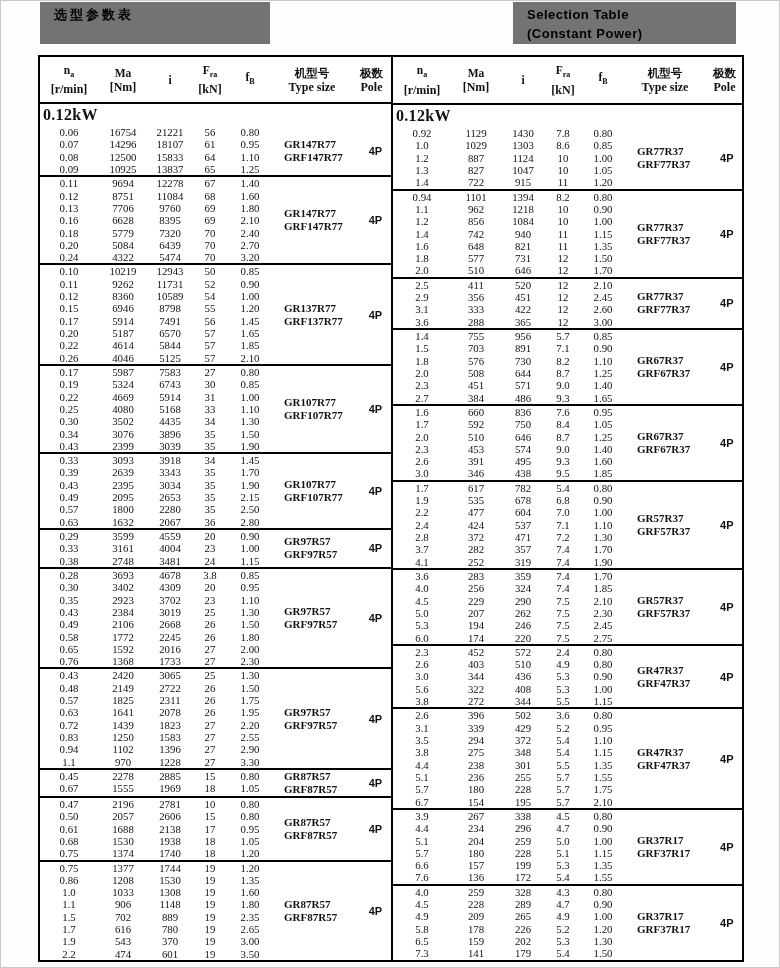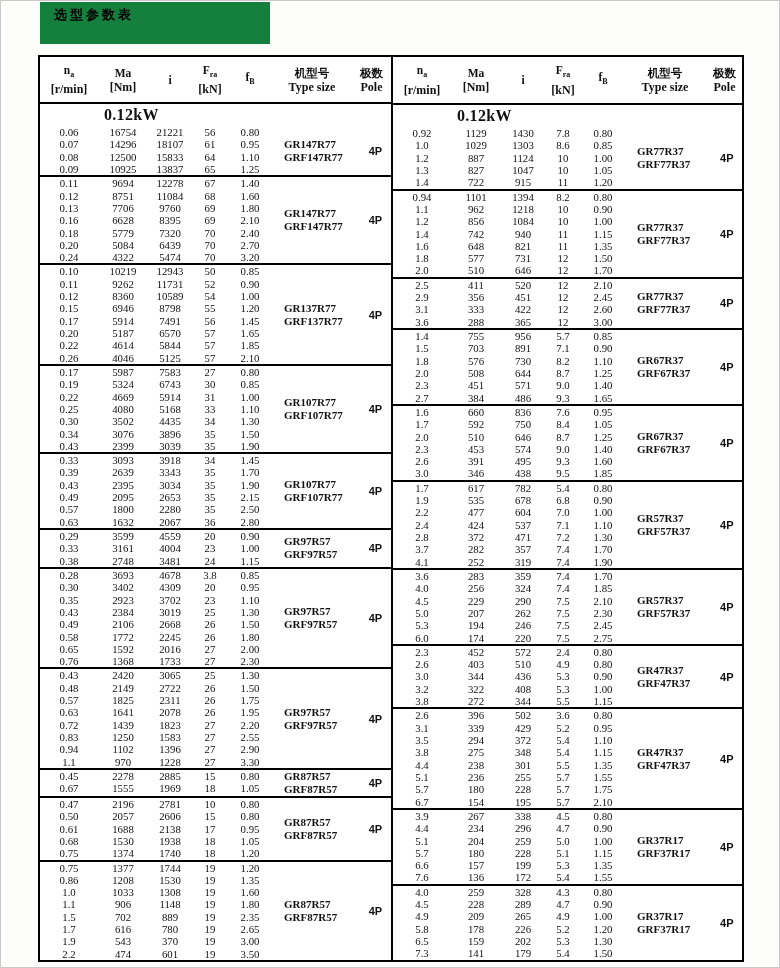--- a/index.html
+++ b/index.html
@@ -1,61 +1,65 @@
 <!DOCTYPE html>
 <html><head>
 <meta charset="utf-8">
 <style>
   html,body{margin:0;padding:0;background:#fff;}
   .page{position:relative;width:780px;height:968px;background:#fdfdfc;
         font-family:"Liberation Serif",serif;color:#111;overflow:hidden;
         box-shadow:inset 0 0 0 1px #c9c9c9;}
   
-  .title-box{position:absolute;top:2px;height:42px;background:#15803d;
+  .title-box{position:absolute;top:2px;height:42px;background:#737373;
              box-sizing:border-box;padding:3px 0 0 14px;
              font-family:"Liberation Sans",sans-serif;font-weight:bold;
              font-size:13px;line-height:19px;color:#000;}
   .title-left{left:40px;width:230px;letter-spacing:3px;}
   .title-left .l2{letter-spacing:1px;}
   .title-right{left:513px;width:223px;letter-spacing:0.5px;}
   
   .seltable{position:absolute;left:38px;top:55px;width:706px;height:907px;
             border:2px solid #000;box-sizing:border-box;display:flex;background:#fff;justify-content:flex-end;}
   .half{width:351px;box-sizing:border-box;display:flex;flex-direction:column;}
   .half.right{border-left:2px solid #000;width:351px;}
   
   .thead{height:46px;border-bottom:2.5px solid #000;display:grid;
          grid-template-columns:58px 50px 44px 36px 44px 80px 39px;
          font-weight:bold;font-size:11.5px;text-align:center;}
   .th{display:flex;flex-direction:column;justify-content:center;line-height:14px;}
   .th sub{font-size:8px;}
   .unit{font-size:12px;}
   
   .power{height:22px;font-weight:bold;font-size:16px;line-height:21px;
-         padding-left:16px;letter-spacing:0.3px;margin-left:48px;}
+         padding-left:3px;letter-spacing:0.3px;}
   .tbody{flex:1;display:flex;flex-direction:column;}
   .group{display:flex;border-bottom:2px solid #000;gap:12px;}
   .group:last-child{border-bottom:none;}
   .rows{width:232px;}
   .row{display:grid;grid-template-columns:58px 50px 44px 36px 44px;
        height:12.32px;line-height:12.4px;font-size:10.8px;text-align:center;}
   .cell{overflow:visible;white-space:nowrap;}
   .model{width:80px;display:flex;flex-direction:column;justify-content:center;
          font-weight:bold;font-size:11px;line-height:13px;text-align:left;}
   .pole{width:39px;display:flex;align-items:center;justify-content:center;
         font-weight:bold;font-size:11px;font-family:"Liberation Sans",sans-serif;}
 </style>
 </head>
 <body>
 
 <div class="page">
 
   <div class="title-box title-left">
     <div class="l1">选型参数表</div>
   </div>
+  <div class="title-box title-right">
+    <div class="l1">Selection Table</div>
+    <div class="l2">(Constant Power)</div>
+  </div>
 
   <div class="seltable">
 
     <div class="half left" id="left-table">
       <div class="thead">
         <div class="th">
           <div class="sym"><span>n</span><sub>a</sub></div>
           <div class="unit">[r/min]</div>
         </div>
         <div class="th">
@@ -1045,21 +1049,21 @@
                 <div class="cell">0.80</div>
               </div>
               <div class="row">
                 <div class="cell">3.0</div>
                 <div class="cell">344</div>
                 <div class="cell">436</div>
                 <div class="cell">5.3</div>
                 <div class="cell">0.90</div>
               </div>
               <div class="row">
-                <div class="cell">3.2</div>
+                <div class="cell">5.6</div>
                 <div class="cell">322</div>
                 <div class="cell">408</div>
                 <div class="cell">5.3</div>
                 <div class="cell">1.00</div>
               </div>
               <div class="row">
                 <div class="cell">3.8</div>
                 <div class="cell">272</div>
                 <div class="cell">344</div>
                 <div class="cell">5.5</div>

